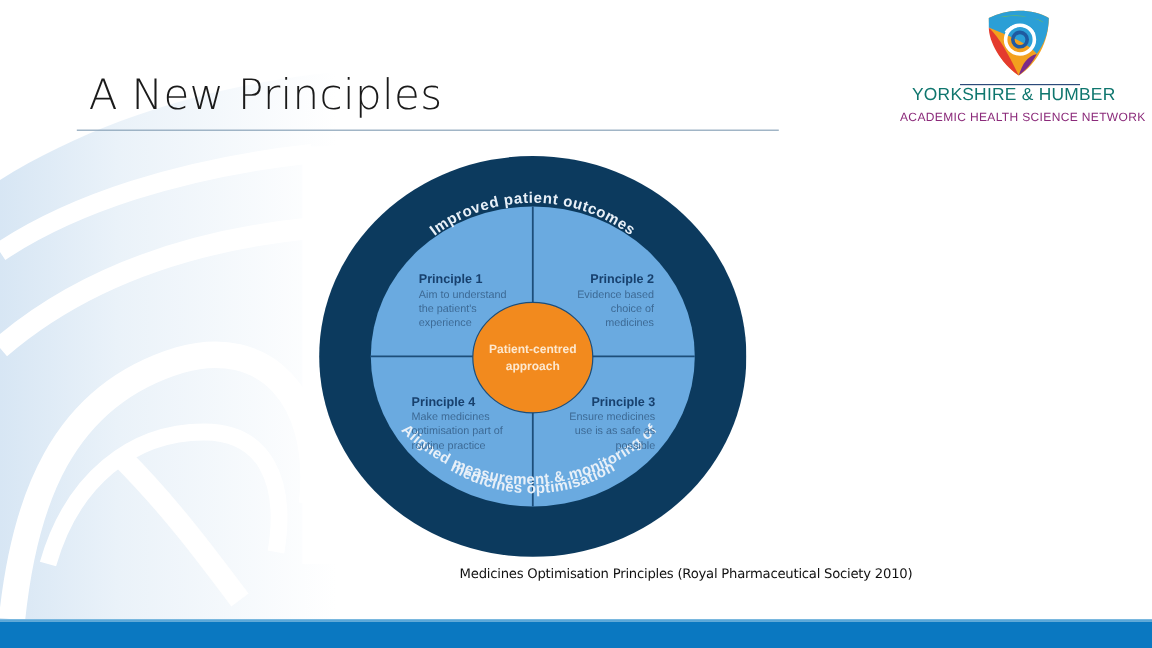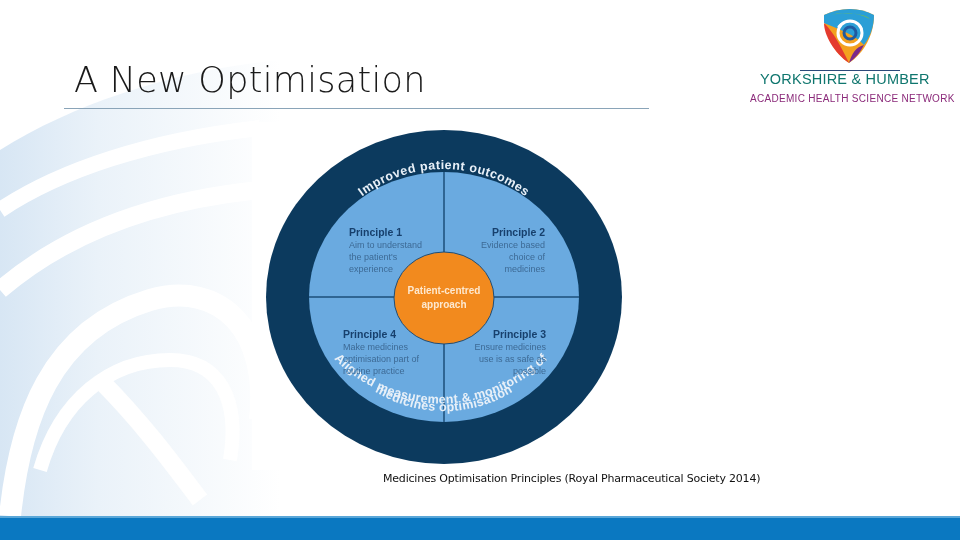--- a/index.html
+++ b/index.html
@@ -30,21 +30,21 @@
     </linearGradient>
   </defs>
   <path d="M0,150 C80,100 180,70 280,60 L280,516 L0,516 Z" fill="url(#bgGrad)"></path>
   <path d="M0,210 C60,170 150,140 260,128" stroke="#ffffff" stroke-width="16" fill="none"></path>
   <path d="M0,290 C70,230 160,200 260,190" stroke="#ffffff" stroke-width="18" fill="none"></path>
   <path d="M10,516 C20,420 50,330 150,300 C220,280 270,330 260,420" stroke="#ffffff" stroke-width="22" fill="none"></path>
   <path d="M40,470 C60,400 110,360 170,360 C220,360 240,400 230,460" stroke="#ffffff" stroke-width="14" fill="none"></path>
   <path d="M100,380 C140,420 170,460 200,500" stroke="#ffffff" stroke-width="18" fill="none"></path>
 </svg>
 
-<div class="title">A New Optimisation</div>
+<div class="title">A New Principles</div>
 <div class="title-rule"></div>
 
 <div class="logo">
   <svg class="logo-mark" viewBox="0 0 58 60">
     <path d="M4,10 C20,2 40,2 54,10 C54,30 44,48 29,58 C14,48 4,30 4,10 Z" fill="#f3a11e"></path>
     <path d="M4,10 C20,2 40,2 54,10 C54,22 50,32 44,40 C36,30 18,24 4,18 Z" fill="#2b9fd6"></path>
     <path d="M4,18 C14,28 20,40 29,58 C14,48 4,30 4,18 Z" fill="#e43b2e"></path>
     <path d="M44,40 C40,48 35,53 29,58 C32,48 36,42 44,40 Z" fill="#7a2a8a"></path>
     <path d="M10,10 C24,6 40,8 50,14 C46,10 30,6 10,10 Z" fill="#7dc242"></path>
     <circle cx="30" cy="28" r="12" fill="none" stroke="#ffffff" stroke-width="3"></circle>
@@ -107,16 +107,16 @@
 
     <g font-family="Liberation Sans, sans-serif">
       <text x="91" y="216" font-size="10.5" font-weight="bold" fill="#17406d">Principle 4</text>
       <text x="91" y="228" font-size="9" fill="#3d6a95">Make medicines</text>
       <text x="91" y="240" font-size="9" fill="#3d6a95">optimisation part of</text>
       <text x="91" y="252" font-size="9" fill="#3d6a95">routine practice</text>
     </g>
   </svg>
 </div>
 
-<div class="caption">Medicines Optimisation Principles (Royal Pharmaceutical Society 2014)</div>
+<div class="caption">Medicines Optimisation Principles (Royal Pharmaceutical Society 2010)</div>
 
 <div class="footer-hl"></div>
 <div class="footer-bar"></div>
 
 </body></html>

